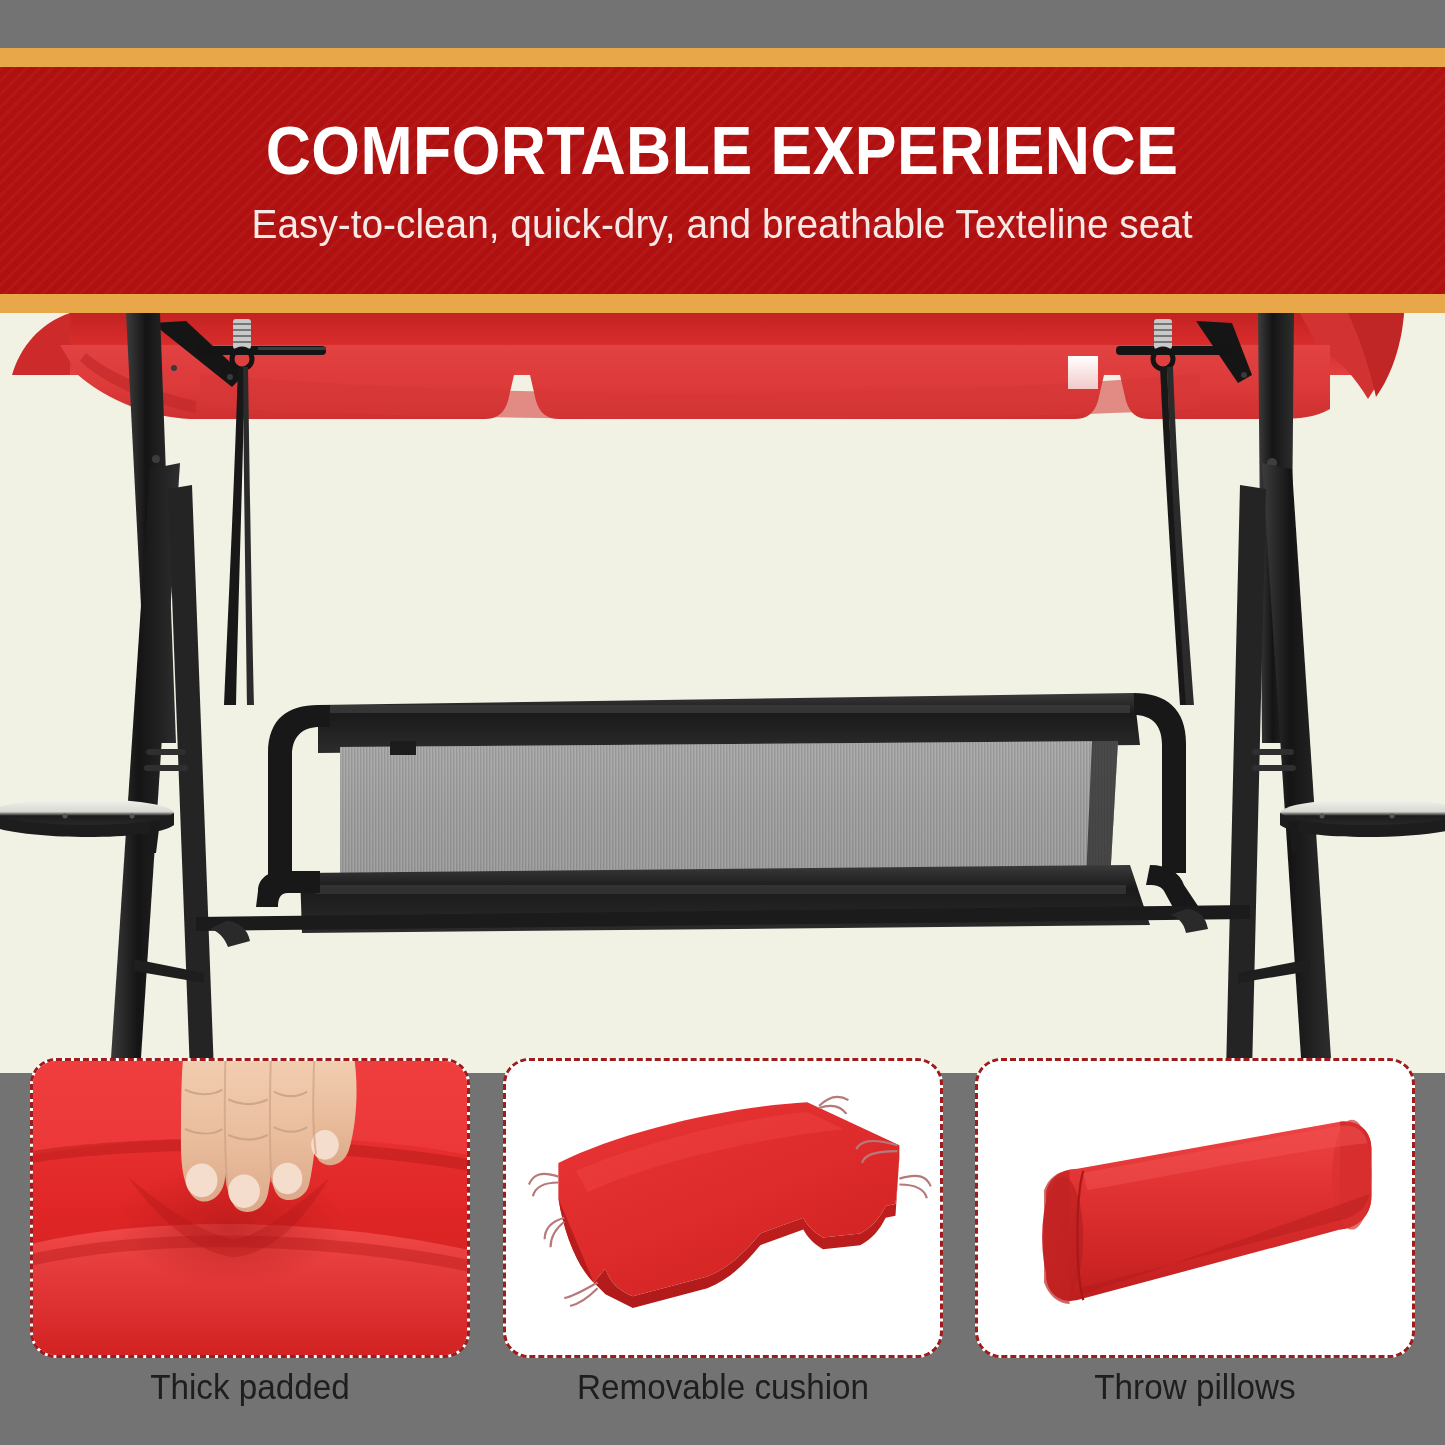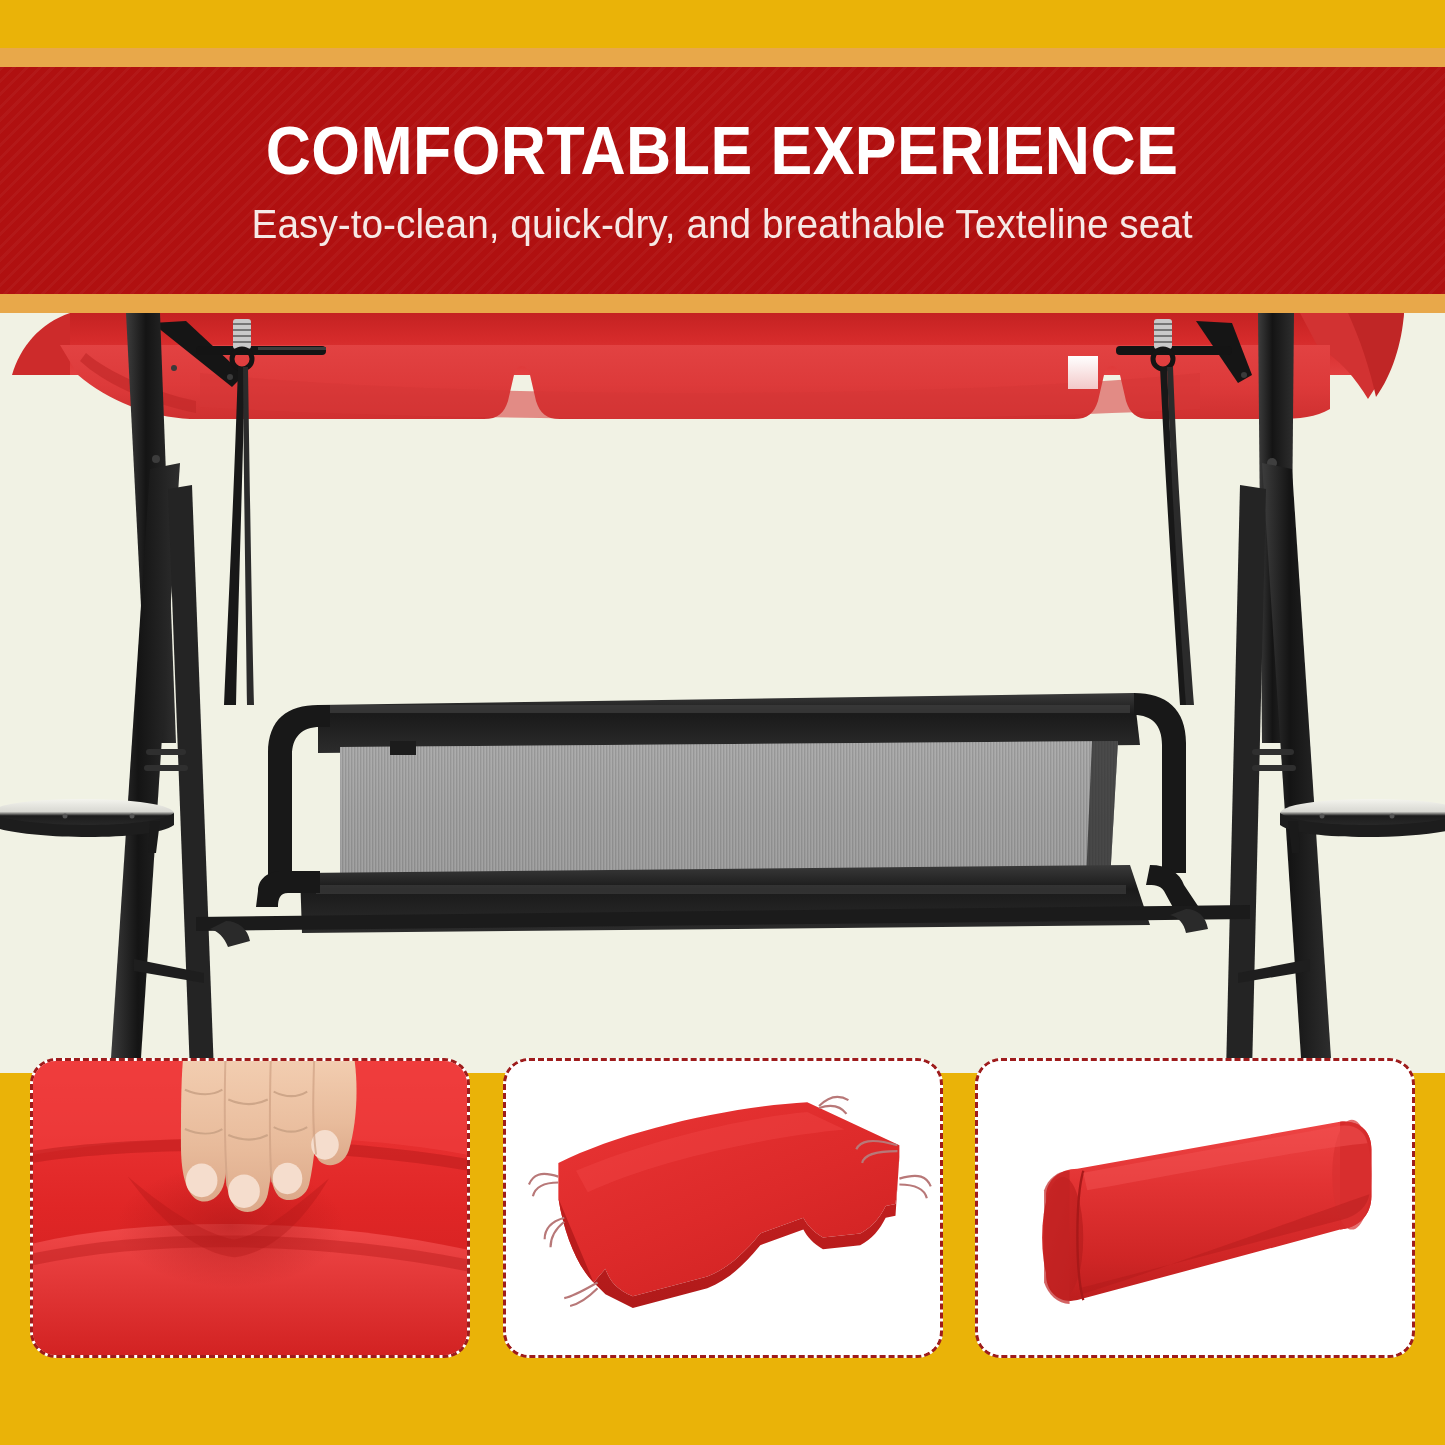--- a/index.html
+++ b/index.html
@@ -6,21 +6,21 @@
   html, body {
     margin: 0;
     padding: 0;
     background: #f1f2e4;
   }
   #page {
     position: relative;
     width: 1445px;
     height: 1445px;
     overflow: hidden;
-    background: #eab308;
+    background: #737373;
     font-family: "Liberation Sans", sans-serif;
   }
 
   
   .banner {
     position: absolute;
     left: 0;
     top: 48px;
     width: 1445px;
     height: 265px;
@@ -497,14 +497,19 @@
         <path d="M 368 62 C 388 60 400 72 400 90 L 400 138 C 400 156 388 170 368 172 Z" fill="#d62b2b"></path>
         <ellipse cx="380" cy="116" rx="20" ry="56" fill="#d93030" opacity="0.7"></ellipse>
 
         <path d="M 106 114 L 368 66 C 384 64 394 72 396 84 C 330 90 180 120 110 132 Z" fill="#f15252" opacity="0.5"></path>
 
         <path d="M 102 232 L 370 162 C 386 158 396 148 398 136 C 340 156 170 218 104 238 Z" fill="#aa1818" opacity="0.35"></path>
       </svg>
     </div>
   </div>
 
+  <div class="captions">
+    <div class="caption">Thick padded</div>
+    <div class="caption">Removable cushion</div>
+    <div class="caption">Throw pillows</div>
+  </div>
 
 </div>
 
 </body></html>

